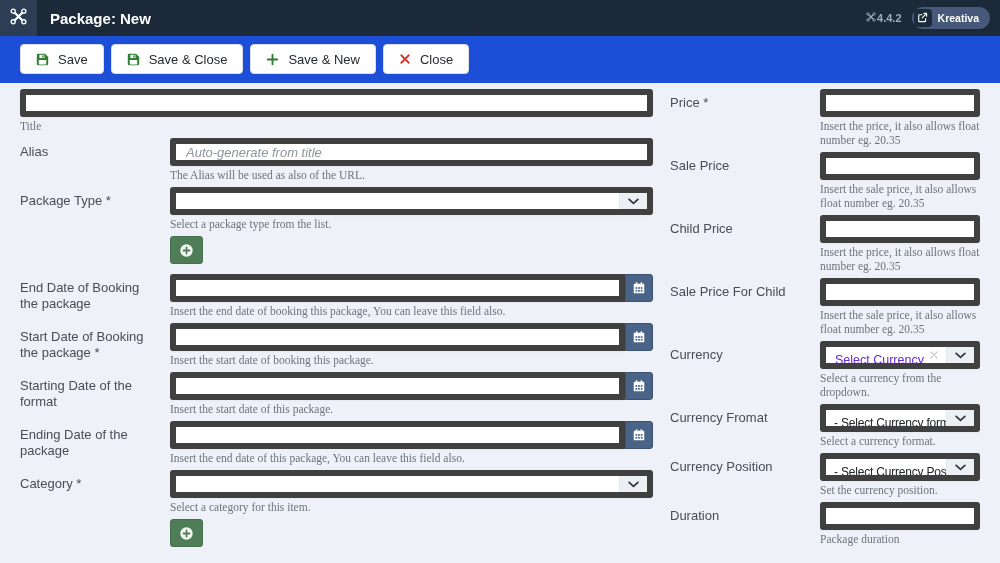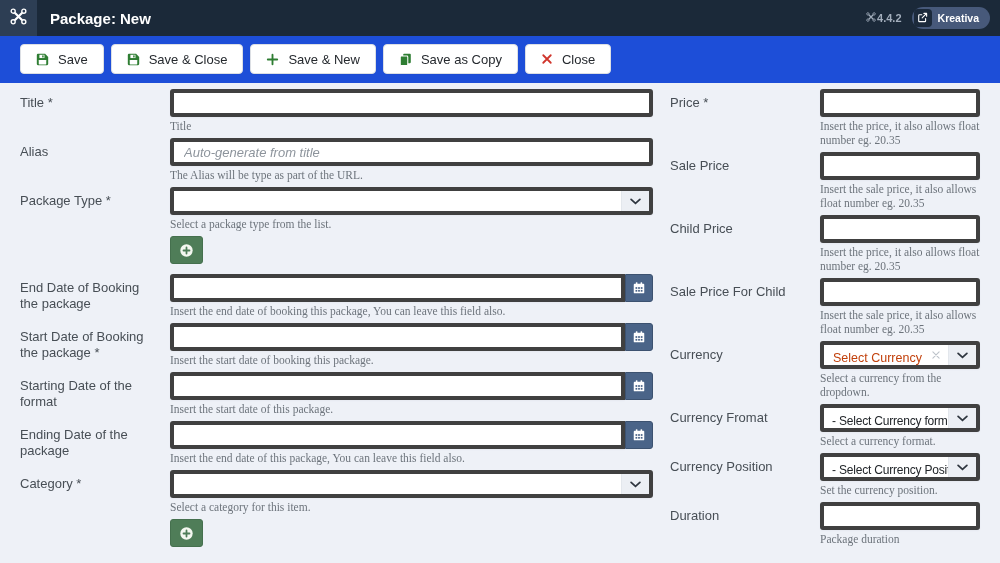--- a/index.html
+++ b/index.html
@@ -20,32 +20,32 @@
   .tb-btn { display:inline-flex; align-items:center; gap:9px; background:#ffffff; border:1px solid #dcdfe4; border-radius:4px; height:30px; padding:0 15px; margin-right:7px; font-size:13px; color:#25292e; font-family:inherit; cursor:pointer; box-shadow:0 1px 1px rgba(0,0,0,0.02); }
 
   
   .form-wrap { display:flex; padding:6px 20px 0 20px; }
   .col-left  { width:633px; margin-right:17px; }
   .col-right { width:310px; }
   .row { display:flex; margin-bottom:5px; }
   .lbl { width:150px; flex:0 0 150px; padding:6px 12px 0 0; font-size:13px; line-height:1.25; color:#474e55; }
   .fld { flex:1; min-width:0; }
   .hint { margin-top:2px; font-size:11.5px; line-height:14px; color:#6d747c;font-family:Liberation Serif, serif; }
-  .control, .txt { width:100%; height:28px; background:#fff; border:4px solid #404040; border-radius:3px; box-shadow:0 1px 2px rgba(40,60,100,0.04); }
+  .control, .txt { width:100%; height:28px; background:#fff; border:6px solid #404040; border-radius:3px; box-shadow:0 1px 2px rgba(40,60,100,0.04); }
   input.txt { padding:0 10px; font-size:13px; color:#212529; font-family:inherit; }
   input.txt::placeholder { color:#8d949c; }
   input.txt.italic-ph::placeholder { font-style:italic; }
 
   .select { display:flex; align-items:stretch; overflow:hidden; cursor:pointer; }
   .sel-text { flex:1; padding:12px 10px; font-size:13px; color:#212529; line-height:26px; white-space:nowrap; overflow:hidden; }
   .col-right .sel-text { font-size:12px; letter-spacing:-0.2px; padding:0 8px; }
   .sel-caret { width:28px; flex:0 0 28px; background:#eceff4; border-left:1px solid #e3e7ec; display:flex; align-items:center; justify-content:center; }
 
   .choices-box { display:flex; align-items:stretch; overflow:hidden; cursor:pointer; }
-  .choices-ph { flex:1; padding:0 9px; font-size:12.5px; color:#c2410c; line-height:26px; white-space:nowrap; overflow:hidden; }
+  .choices-ph { flex:1; padding:0 9px; font-size:12.5px; color:#6d28d9; line-height:26px; white-space:nowrap; overflow:hidden; }
   .choices-clear { display:flex; align-items:center; padding-right:8px; }
 
   .date-group { display:flex; }
   .date-group input { border-radius:3px 0 0 3px; }
   .cal-btn { width:28px; flex:0 0 28px; height:28px; background:#4a6488; border:1px solid #3c5270; border-radius:0 3px 3px 0; display:flex; align-items:center; justify-content:center; cursor:pointer; }
 
   .add-row { margin:0 0 10px 150px; }
   .add-btn { width:33px; height:28px; background:#4f7d58; border:1px solid #45704e; border-radius:3px; display:flex; align-items:center; justify-content:center; cursor:pointer; }
 </style>
 </head>
@@ -117,46 +117,36 @@
     <button class="tb-btn">
       <span style="display: inline-flex;">
         <svg viewBox="0 0 16 16" width="13" height="13">
           <path d="M8 2.2v11.6M2.2 8h11.6" stroke="#2e7d32" stroke-width="2.3" stroke-linecap="round"></path>
         </svg>
       </span>
       <span>Save &amp; New</span>
     </button>
     <button class="tb-btn">
       <span style="display: inline-flex;">
-        <svg viewBox="0 0 16 16" width="13" height="13">
-          <rect x="5.2" y="1" width="9.3" height="11.5" rx="1" fill="#2e7d32"></rect>
-          <rect x="1.5" y="3.8" width="9.3" height="11.5" rx="1" fill="#2e7d32" stroke="#fff" stroke-width="1.3"></rect>
-        </svg>
-      </span>
-      <span>Save as Copy</span>
-    </button>
-    <button class="tb-btn">
-      <span style="display: inline-flex;">
         <svg viewBox="0 0 16 16" width="12" height="12">
           <path d="M3 3l10 10M13 3L3 13" stroke="#d0352c" stroke-width="2.4" stroke-linecap="round"></path>
         </svg>
       </span>
       <span>Close</span>
     </button>
   </div>
 
 <div class="form-wrap">
   <div class="col-left" id="col-left">
       <div class="row">
-        <div class="lbl">Title *</div>
         <div class="fld"><input class="txt" type="text" style=""><div class="hint">Title</div></div>
       </div>
       <div class="row">
         <div class="lbl">Alias</div>
-        <div class="fld"><input class="txt italic-ph" type="text" placeholder="Auto-generate from title" style=""><div class="hint">The Alias will be type as part of the URL.</div></div>
+        <div class="fld"><input class="txt italic-ph" type="text" placeholder="Auto-generate from title" style=""><div class="hint">The Alias will be used as also of the URL.</div></div>
       </div>
       <div class="row">
         <div class="lbl">Package Type *</div>
         <div class="fld">
           <div class="control select">
             <span class="sel-text">Long</span>
             <span class="sel-caret">
               <svg viewBox="0 0 12 7" width="11" height="7">
                 <path d="M1.2 1.1L6 5.6l4.8-4.5" stroke="#2e353e" stroke-width="1.9" fill="none" stroke-linecap="round"></path>
               </svg>

